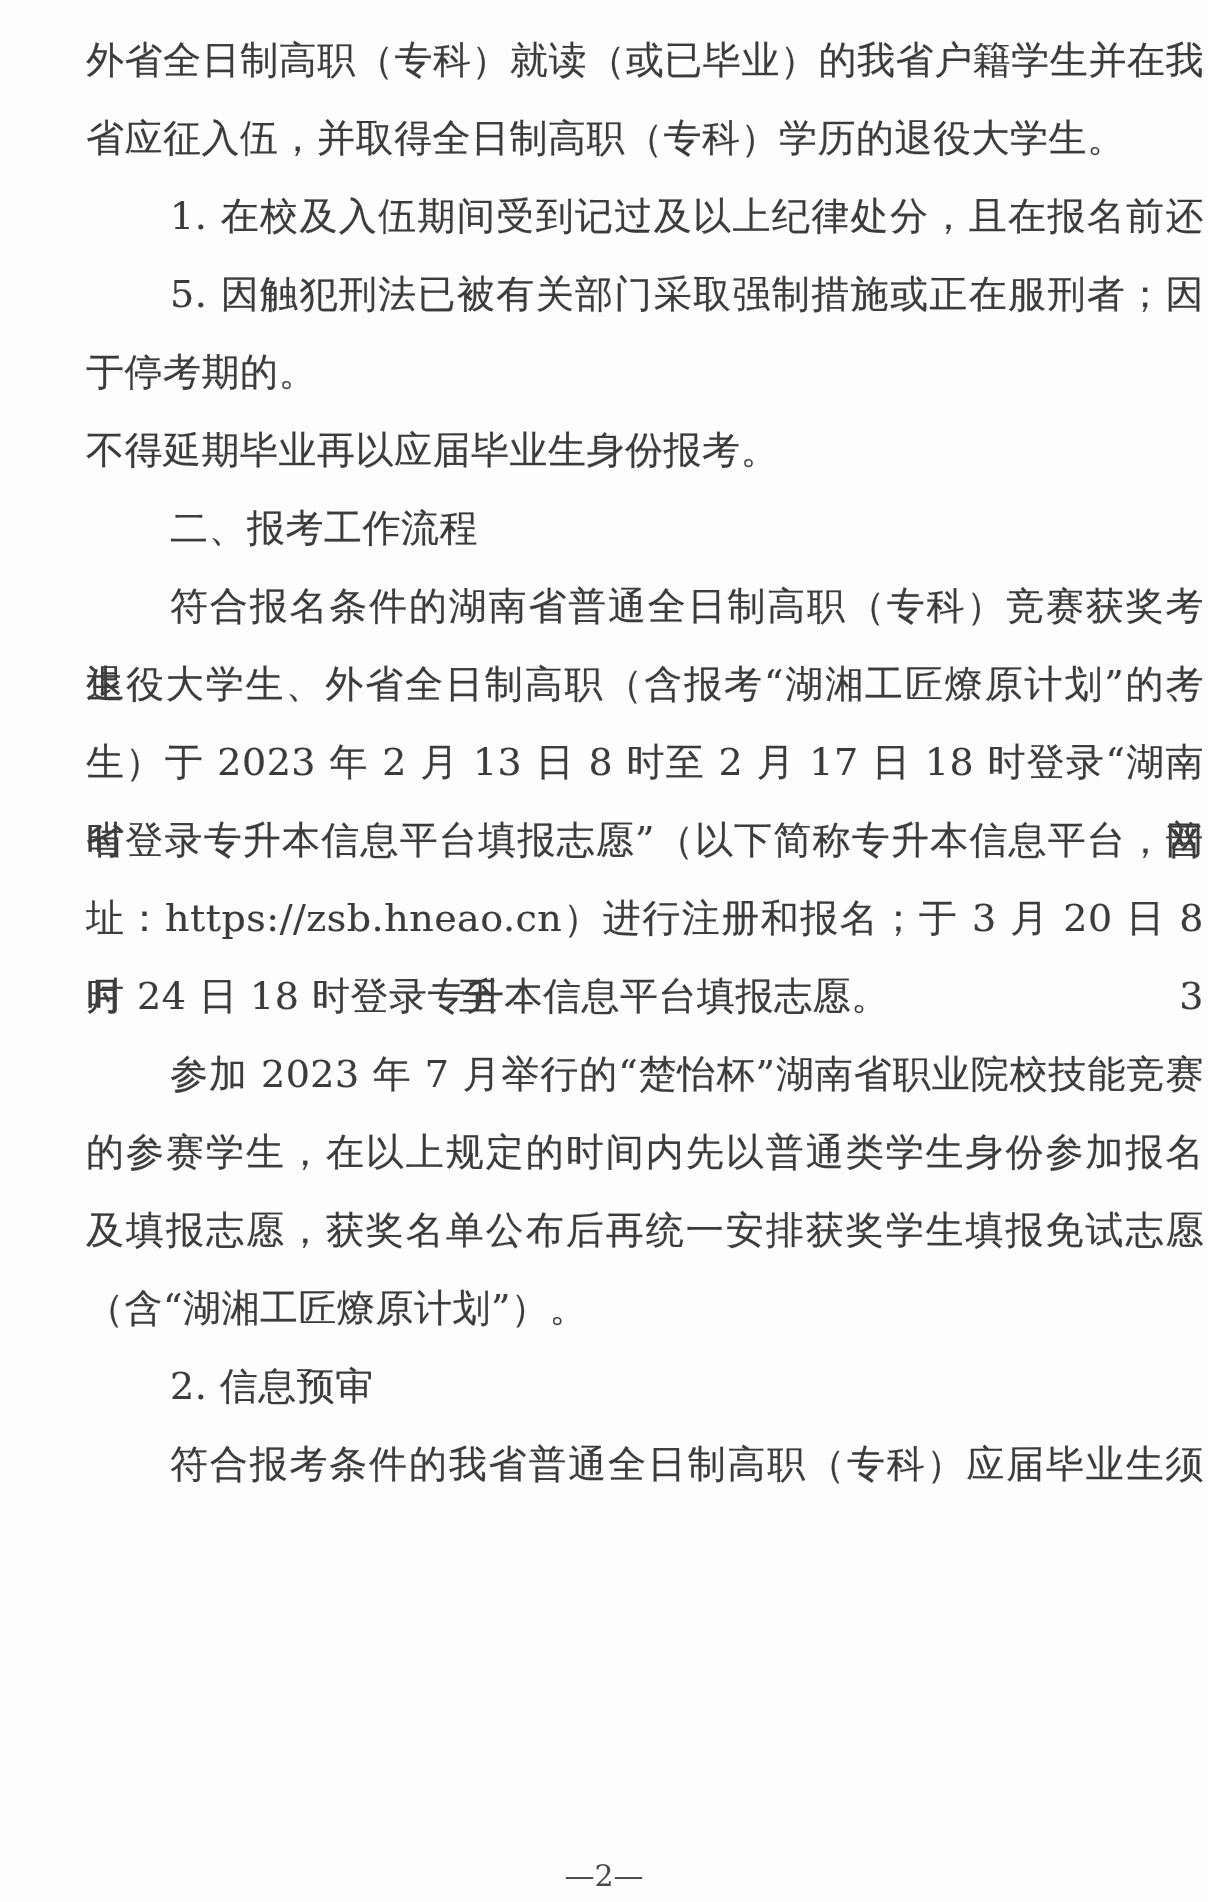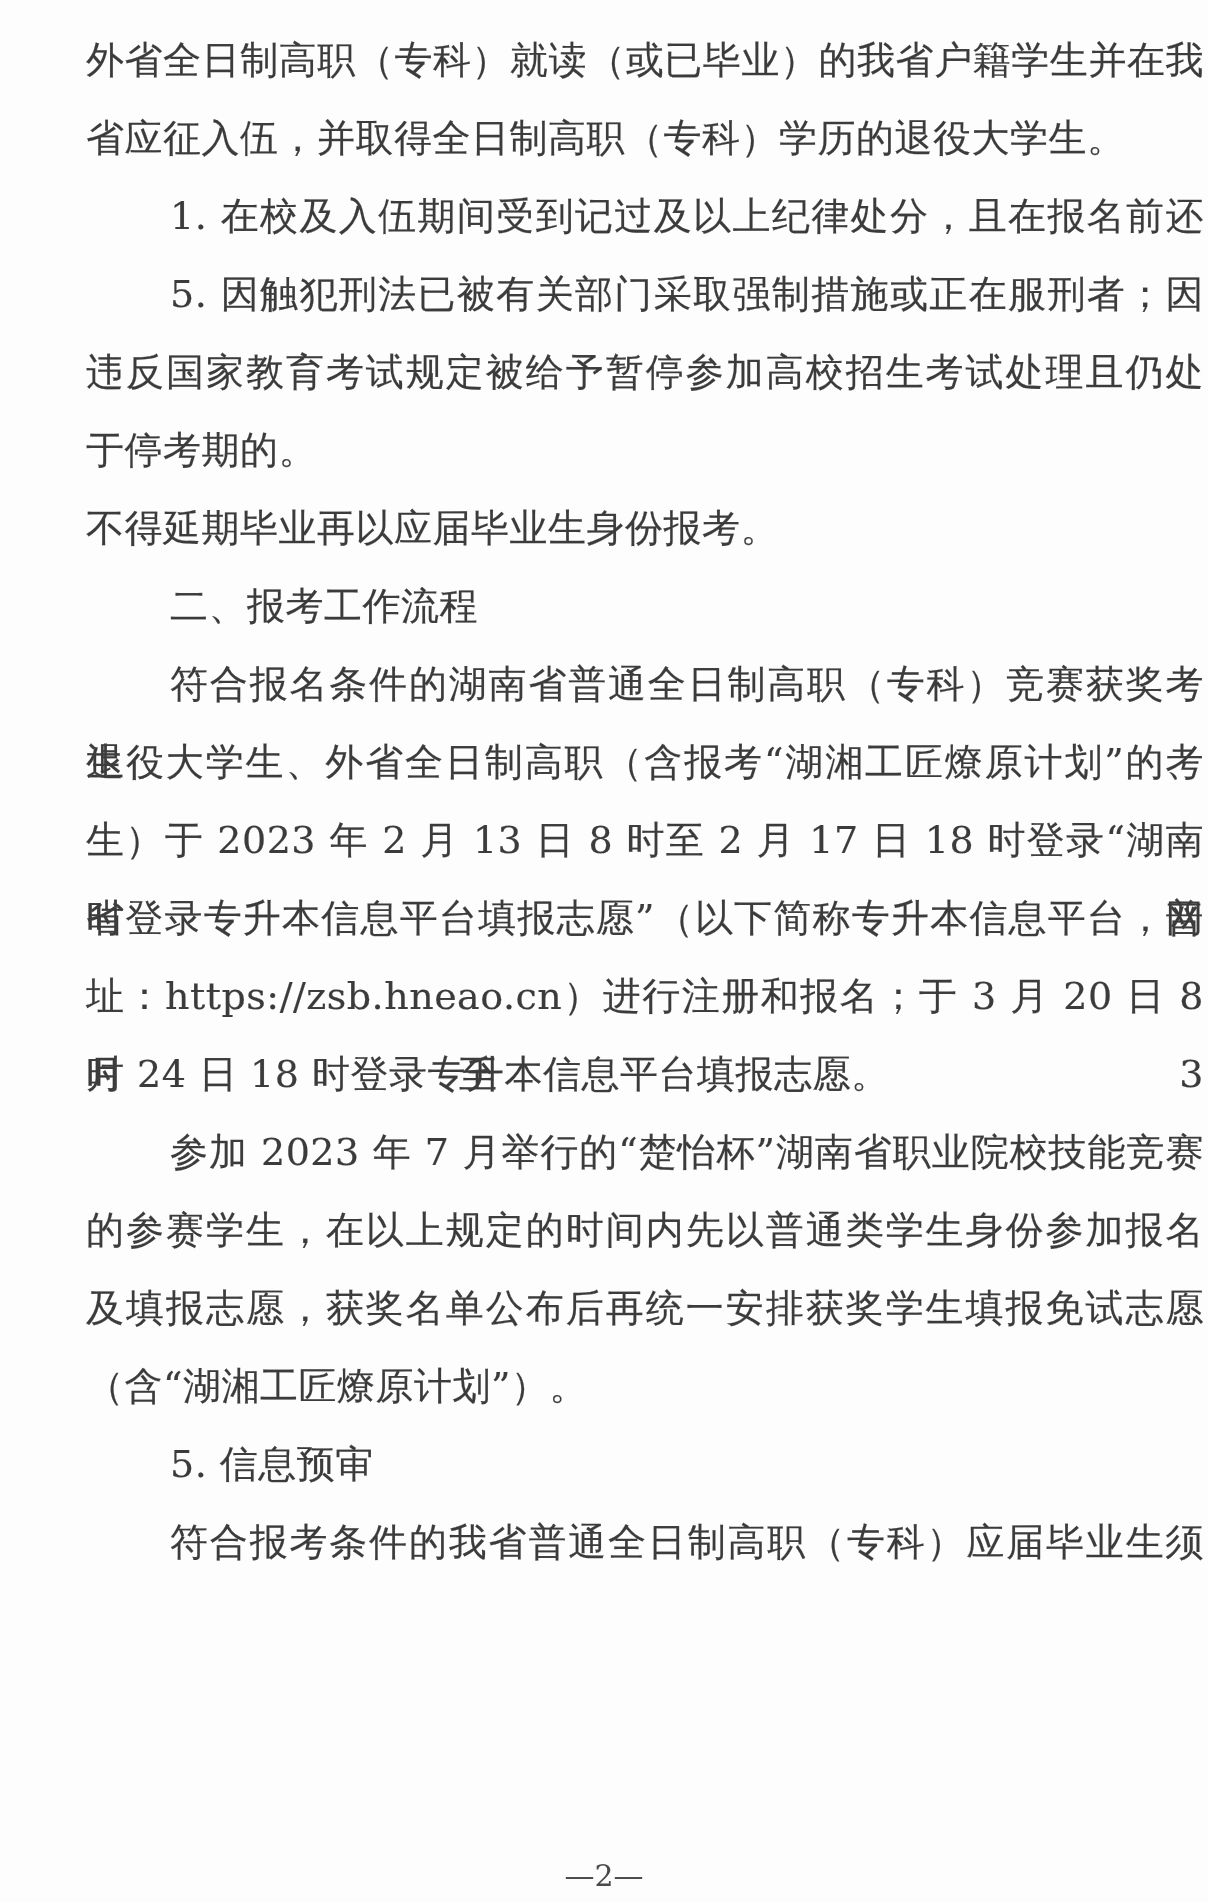--- a/index.html
+++ b/index.html
@@ -52,31 +52,30 @@
 </style>
 </head>
 <body>
 
 <div class="page">
   <div class="content">
     <div class="ln fill">外省全日制高职（专科）就读（或已毕业）的我省户籍学生并在我</div>
     <div class="ln">省应征入伍，并取得全日制高职（专科）学历的退役大学生。</div>
     <div class="ln indent fill">1. 在校及入伍期间受到记过及以上纪律处分，且在报名前还</div>
     <div class="ln indent fill">5. 因触犯刑法已被有关部门采取强制措施或正在服刑者；因</div>
-    <div class="ln fill">违反国家教育考试规定被给予暂停参加高校招生考试处理且仍处</div>
     <div class="ln">于停考期的。</div>
     <div class="ln">不得延期毕业再以应届毕业生身份报考。</div>
     <div class="ln indent">二、报考工作流程</div>
     <div class="ln indent fill">符合报名条件的湖南省普通全日制高职（专科）竞赛获奖考生、</div>
     <div class="ln fill">退役大学生、外省全日制高职（含报考“湖湘工匠燎原计划”的考</div>
     <div class="ln fill">生）于 2023 年 2 月 13 日 8 时至 2 月 17 日 18 时登录“湖南省普</div>
     <div class="ln fill">时登录专升本信息平台填报志愿”（以下简称专升本信息平台，网</div>
     <div class="ln fill">址：https://zsb.hneao.cn）进行注册和报名；于 3 月 20 日 8 时至 3</div>
     <div class="ln">月 24 日 18 时登录专升本信息平台填报志愿。</div>
     <div class="ln indent fill">参加 2023 年 7 月举行的“楚怡杯”湖南省职业院校技能竞赛</div>
     <div class="ln fill">的参赛学生，在以上规定的时间内先以普通类学生身份参加报名</div>
     <div class="ln fill">及填报志愿，获奖名单公布后再统一安排获奖学生填报免试志愿</div>
     <div class="ln">（含“湖湘工匠燎原计划”）。</div>
-    <div class="ln indent">5. 信息预审</div>
+    <div class="ln indent">2. 信息预审</div>
     <div class="ln indent fill">符合报考条件的我省普通全日制高职（专科）应届毕业生须</div>
   </div>
   <div class="page-num">—2—</div>
 </div>
 
 </body></html>

